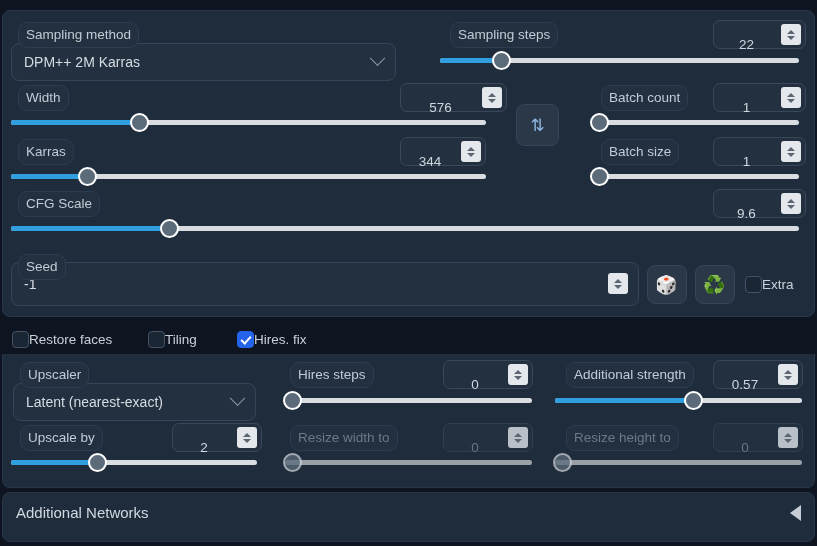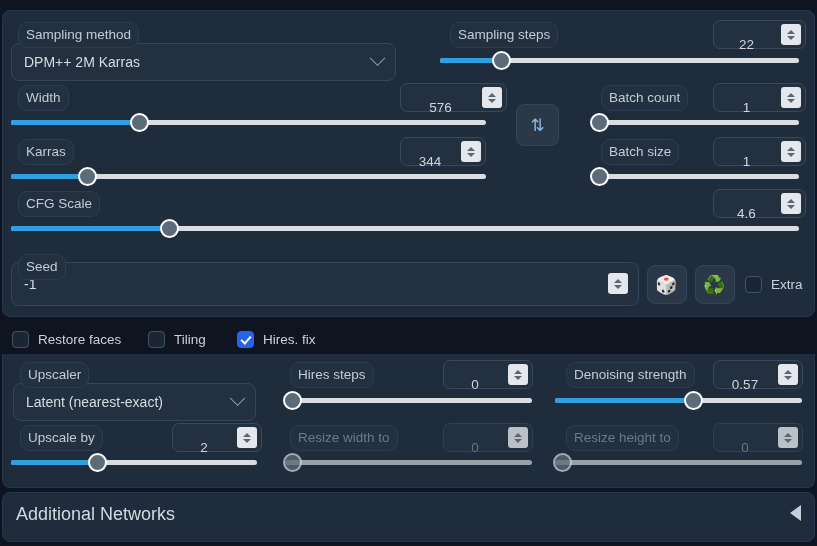--- a/index.html
+++ b/index.html
@@ -127,21 +127,21 @@
     background: #2a3848;
     border: 1px solid #34445a;
     border-radius: 8px;
     display: flex; align-items: center; justify-content: center;
     z-index: 3;
   }
   .iconbtn .glyph { font-size: 18px; line-height: 1; }
   .swapbtn .glyph { font-size: 17px; color: #8fb6e0; }
 
   
-  .cbwrap { position: absolute; display: flex; align-items: center; gap: 9px; z-index: 3; }
+  .cbwrap { position: absolute; display: flex; align-items: center; z-index: 3; }
   .cbox {
     width: 17px; height: 17px; border-radius: 4px;
     background: #1b2635; border: 1px solid #445267;
   }
   .cbox.checked {
     background: #2563eb; border-color: #2563eb;
     position: relative;
   }
   .cbox.checked::after {
     content: "";
@@ -153,21 +153,21 @@
   .cblabel { font-size: 13.5px; color: #c9d1da; white-space: nowrap; }
 
   .plaintext {
     position: absolute; font-size: 13.5px; color: #c9d1da; white-space: nowrap; z-index:3;
   }
   .plaintext b { color: #e7ecf2; font-weight: bold; }
 
   
   .acc-title {
     position: absolute; left: 16px; top: 504px;
-    font-size: 18px; color: #d2d9e1;
+    font-size: 15px; color: #d2d9e1;
   }
   .acc-arrow {
     position: absolute; right: 16px; top: 505px;
     width: 0; height: 0;
     border-top: 8px solid transparent;
     border-bottom: 8px solid transparent;
     border-right: 11px solid #c6cdd6;
   }
 </style>
 </head>
@@ -252,21 +252,21 @@
       </span>
   </div>
   <div class="slider" style="left:591px; top:167px; width:208px;">
     <div class="track"></div>
     <div class="fill" style="width:0%;"></div>
     <div class="thumb" style="left:4%;"></div>
   </div>
 
   <div class="lbl boxed" style="left:18px; top:191px;">CFG Scale</div>
   <div class="numbox" style="left:713px; top:189px; width:93px;">
-    <span class="val">4.6</span>
+    <span class="val">9.6</span>
     <span class="spin">
         <i class="up"></i>
         <i class="down"></i>
       </span>
   </div>
   <div class="slider" style="left:11px; top:219px; width:788px;">
     <div class="track"></div>
     <div class="fill" style="width:20%;"></div>
     <div class="thumb" style="left:20%;"></div>
   </div>
@@ -320,21 +320,21 @@
         <i class="up"></i>
         <i class="down"></i>
       </span>
   </div>
   <div class="slider" style="left:285px; top:391px; width:247px;">
     <div class="track"></div>
     <div class="fill" style="width:0%;"></div>
     <div class="thumb" style="left:3%;"></div>
   </div>
 
-  <div class="lbl boxed" style="left:566px; top:362px;">Denoising strength</div>
+  <div class="lbl boxed" style="left:566px; top:362px;">Additional strength</div>
   <div class="numbox" style="left:713px; top:360px; width:90px;">
     <span class="val">0.57</span>
     <span class="spin">
         <i class="up"></i>
         <i class="down"></i>
       </span>
   </div>
   <div class="slider" style="left:555px; top:391px; width:247px;">
     <div class="track"></div>
     <div class="fill" style="width:56%;"></div>

